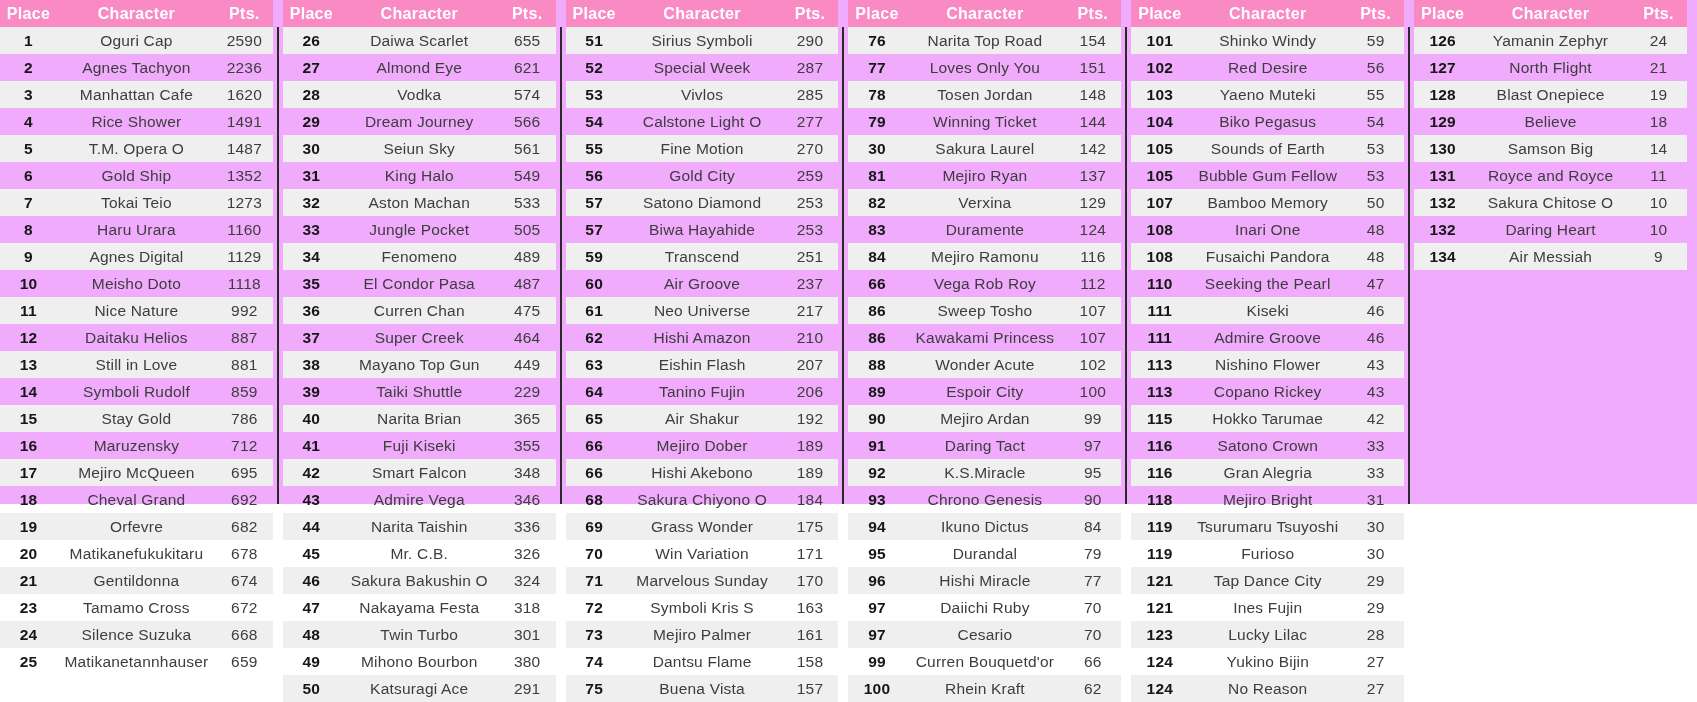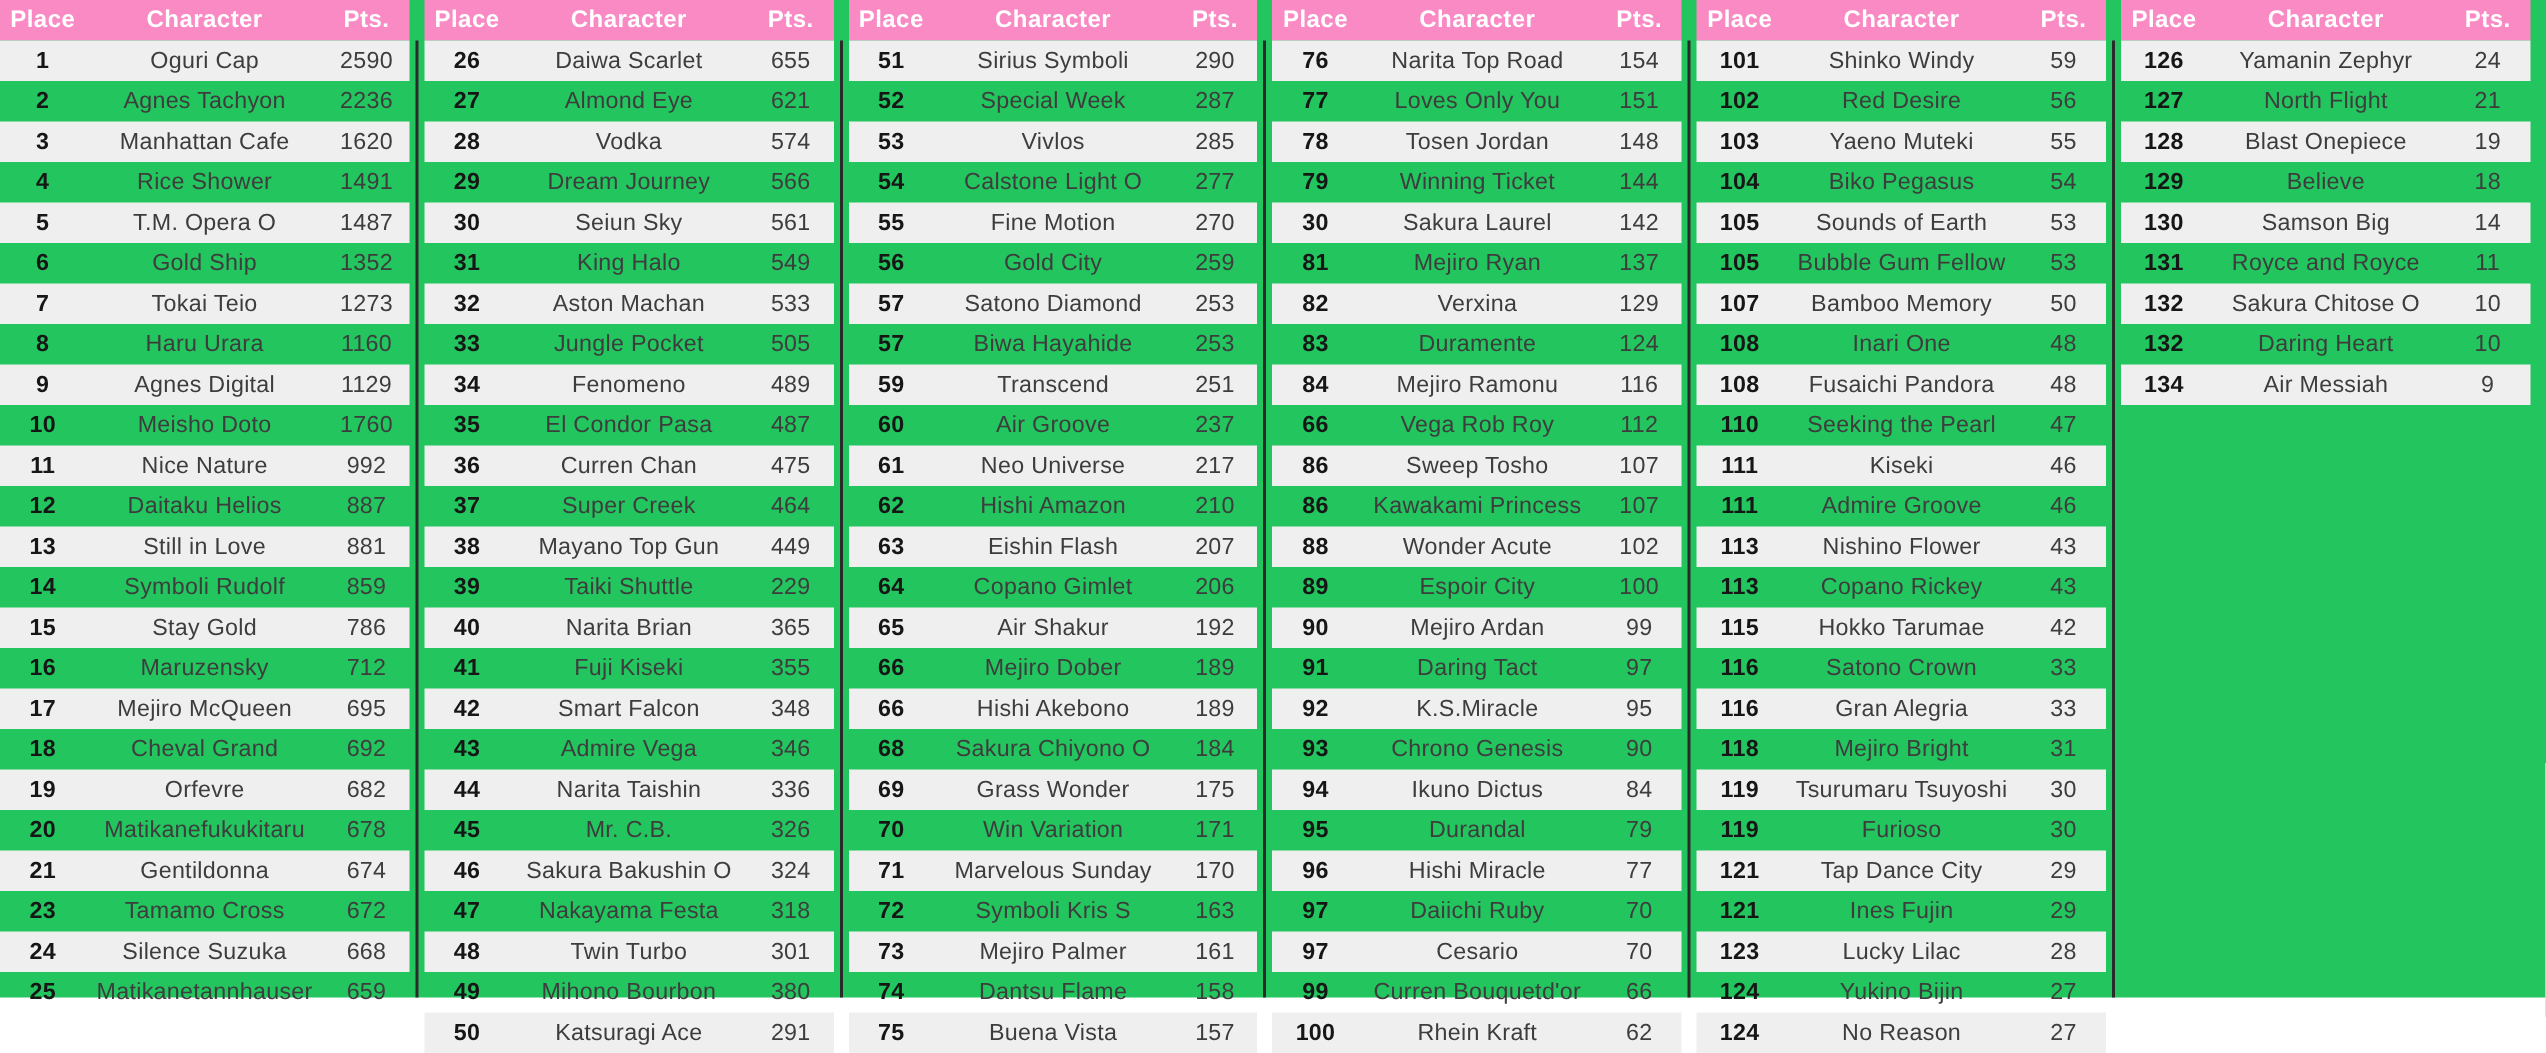--- a/index.html
+++ b/index.html
@@ -4,22 +4,22 @@
 <style>
   * { margin: 0; padding: 0; box-sizing: border-box; }
   html, body { background: #ffffff; }
   body {
     width: 1697px; height: 702px;
     font-family: "Liberation Sans", "DejaVu Sans", sans-serif;
     overflow: hidden;
   }
   .table {
     display: flex;
-    width: 1697px; height: 665px;
-    background: #22c55e;
+    width: 1697px; height: 504px;
+    background: #f0abfc;
   }
   .section {
     flex: 1 1 0;
     position: relative;
     min-width: 0;
   }
   
   .section:not(:last-child)::after {
     content: "";
     position: absolute;
@@ -100,21 +100,21 @@
           <div class="cell pts">1160</div>
         </div>
         <div class="row">
           <div class="cell place">9</div>
           <div class="cell char">Agnes Digital</div>
           <div class="cell pts">1129</div>
         </div>
         <div class="row">
           <div class="cell place">10</div>
           <div class="cell char">Meisho Doto</div>
-          <div class="cell pts">1760</div>
+          <div class="cell pts">1118</div>
         </div>
         <div class="row">
           <div class="cell place">11</div>
           <div class="cell char">Nice Nature</div>
           <div class="cell pts">992</div>
         </div>
         <div class="row">
           <div class="cell place">12</div>
           <div class="cell char">Daitaku Helios</div>
           <div class="cell pts">887</div>
@@ -382,21 +382,21 @@
           <div class="cell char">Hishi Amazon</div>
           <div class="cell pts">210</div>
         </div>
         <div class="row">
           <div class="cell place">63</div>
           <div class="cell char">Eishin Flash</div>
           <div class="cell pts">207</div>
         </div>
         <div class="row">
           <div class="cell place">64</div>
-          <div class="cell char">Copano Gimlet</div>
+          <div class="cell char">Tanino Fujin</div>
           <div class="cell pts">206</div>
         </div>
         <div class="row">
           <div class="cell place">65</div>
           <div class="cell char">Air Shakur</div>
           <div class="cell pts">192</div>
         </div>
         <div class="row">
           <div class="cell place">66</div>
           <div class="cell char">Mejiro Dober</div>

